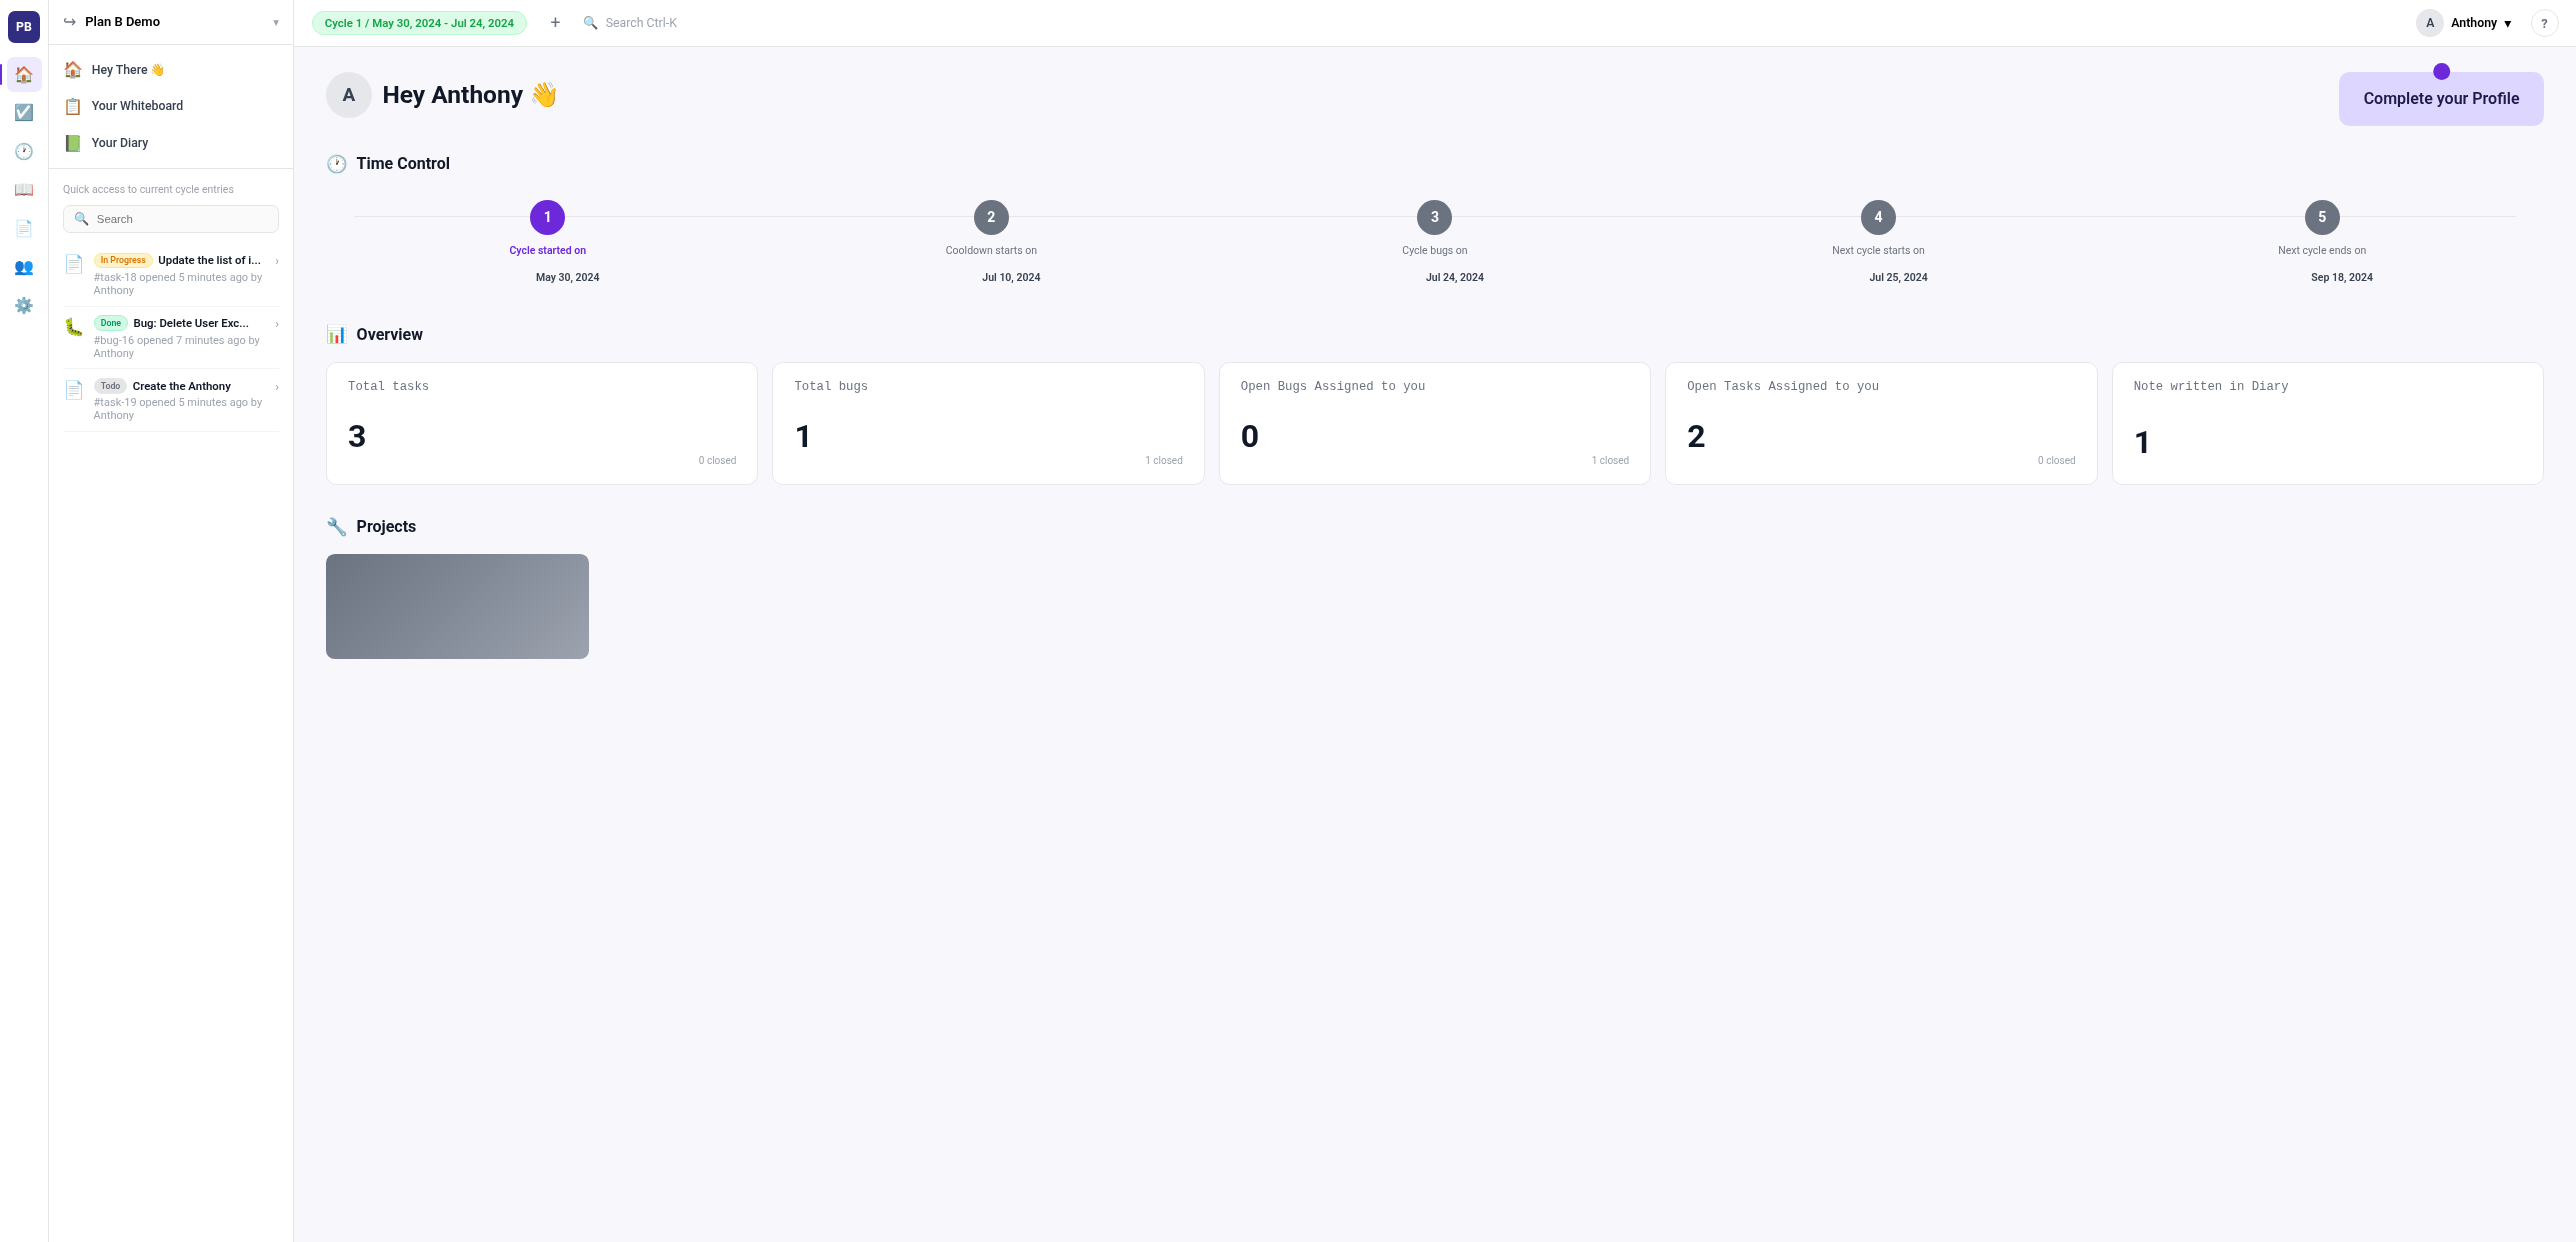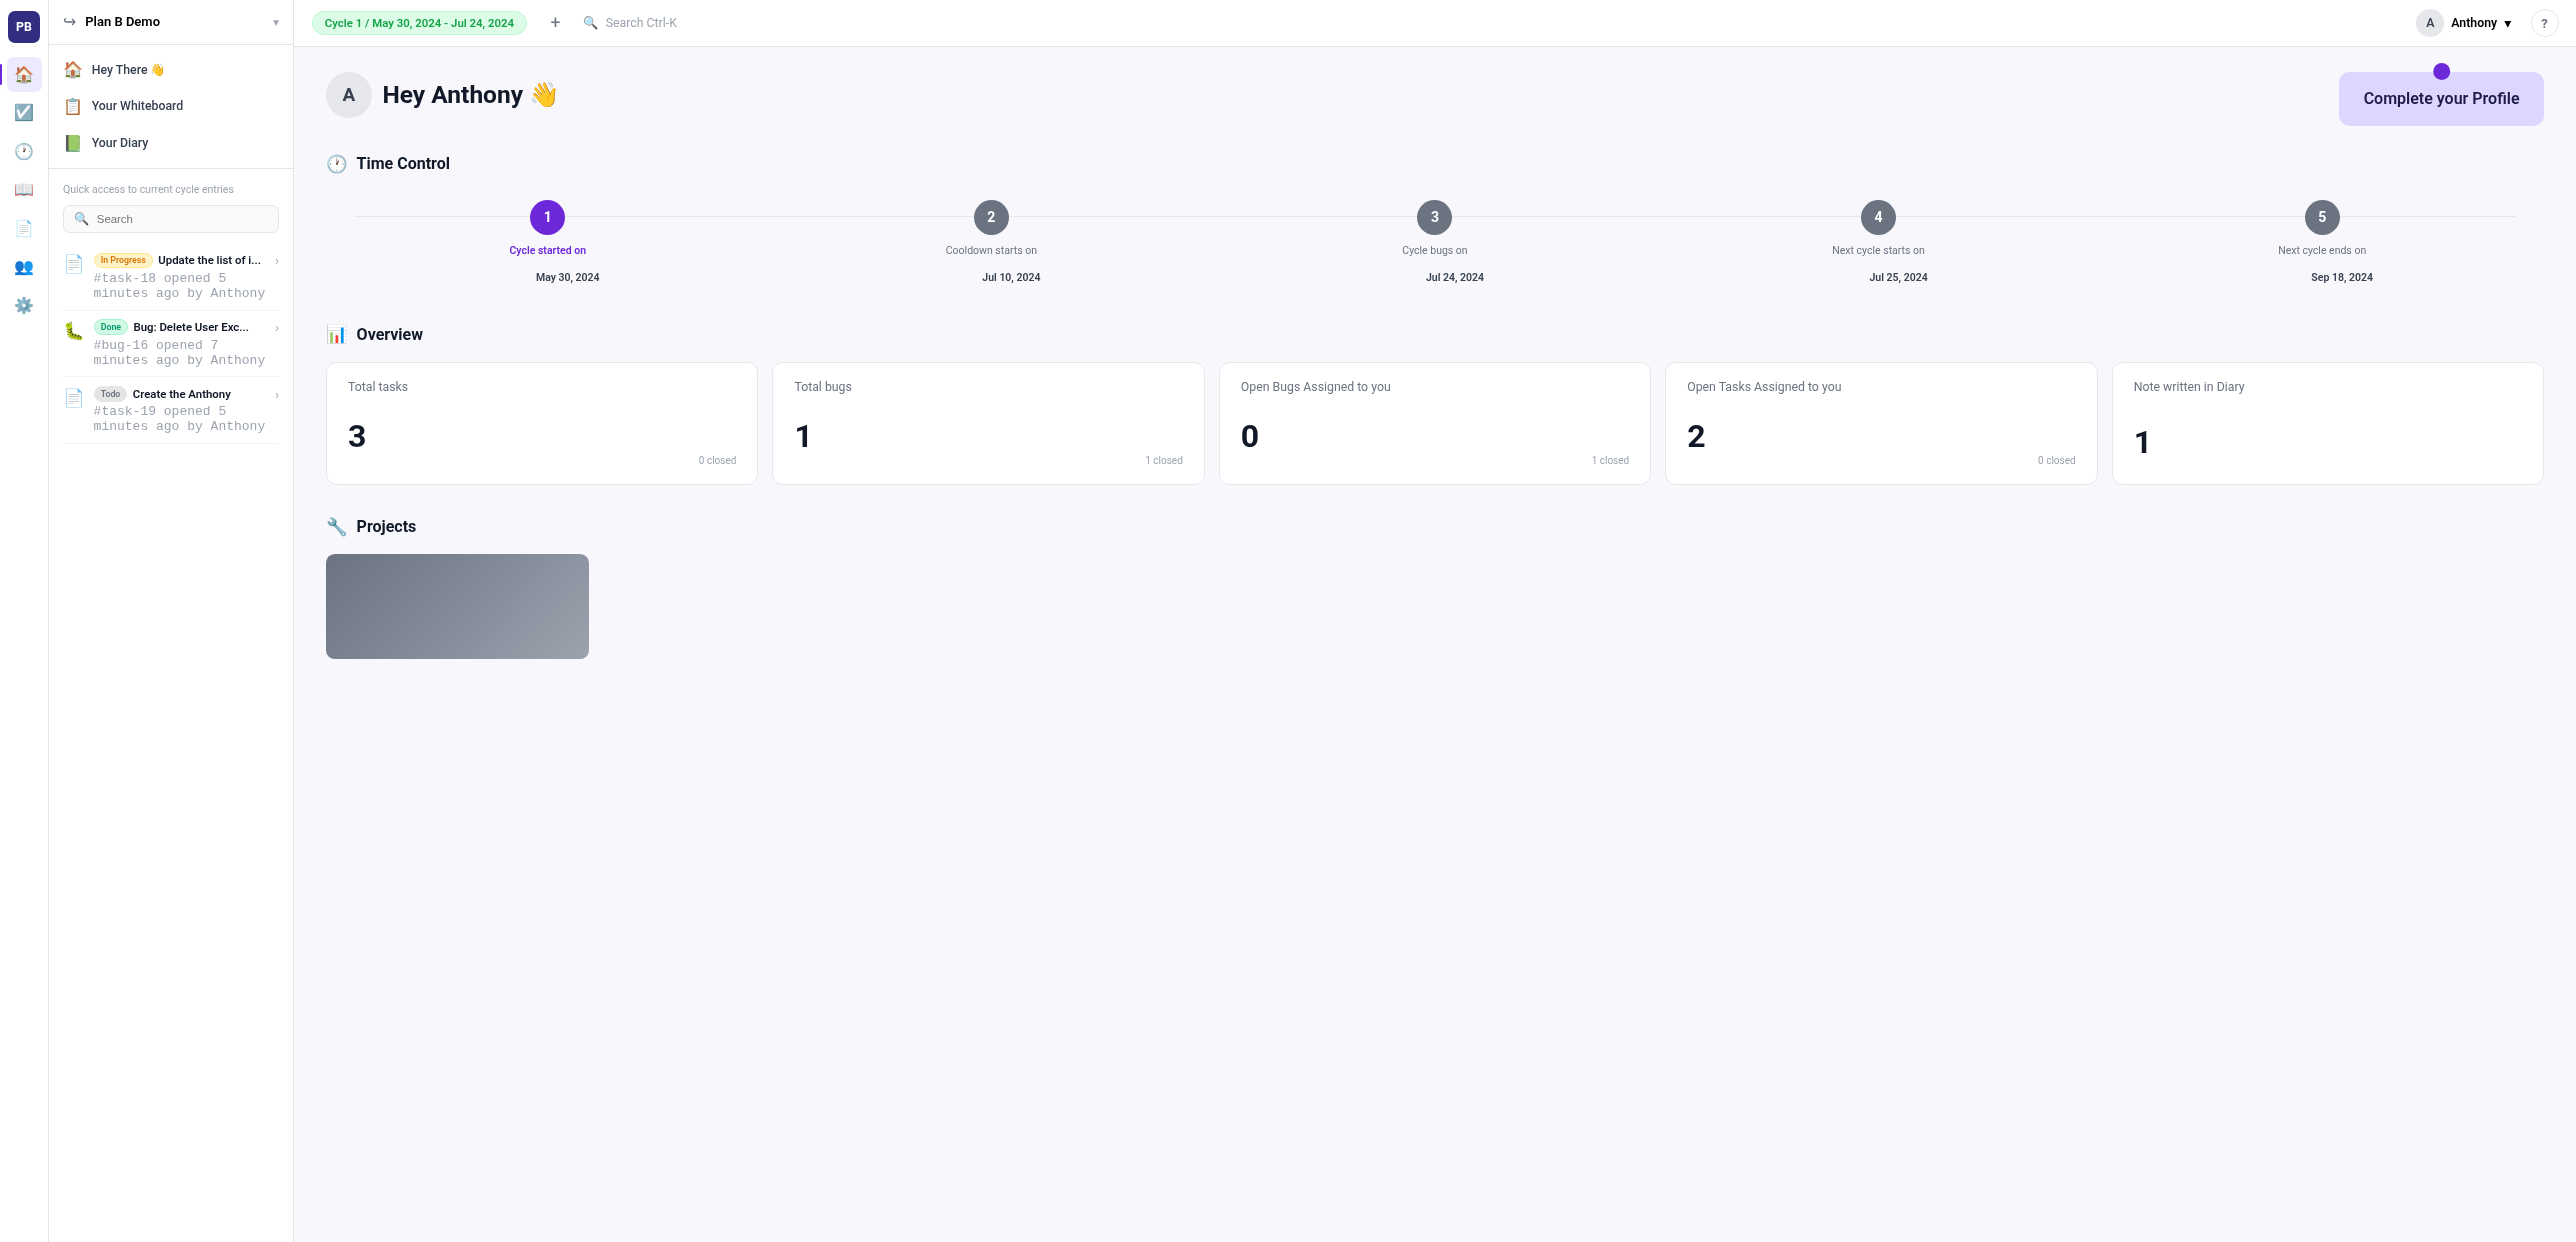--- a/index.html
+++ b/index.html
@@ -133,21 +133,21 @@
     .badge {
       font-size: 8.8px;
       padding: 1.8px 6.1px;
       border-radius: 10.5px;
       font-weight: 600;
     }
     .badge-inprogress { background: #fef3c7; color: #d97706; border: 0.9px solid #fde68a; }
     .badge-done { background: #d1fae5; color: #059669; border: 0.9px solid #a7f3d0; }
     .badge-todo { background: #e5e5e5; color: #6b7280; border: 0.9px solid #e5e7eb; }
     .entry-title { font-size: 11.4px; font-weight: 600; color: #111827; }
-    .entry-meta { font-size: 13px; color: #9ca3af; font-family: Liberation Mono, monospace; }
+    .entry-meta { font-size: 11px; color: #9ca3af; }
     .entry-chevron { color: #9ca3af; font-size: 12.3px; margin-top: 1.8px; }
 
     
     .main-area {
       flex: 1;
       display: flex;
       flex-direction: column;
       overflow: hidden;
     }
 
@@ -336,21 +336,21 @@
       background: #fff;
       border-radius: 10.5px;
       padding: 17.5px 21px;
       flex: 1;
       border: 0.9px solid #e5e7eb;
       min-height: 114px;
       display: flex;
       flex-direction: column;
       justify-content: space-between;
     }
-    .card-label { font-size: 12.3px; color: #6b7280; margin-bottom: 23px; }
+    .card-label { font-size: 12.3px; color: #6b7280; margin-bottom: 23px; font-family: Liberation Mono, monospace; }
     .card-value { font-size: 32px; font-weight: 700; color: #111827; flex: 1; display: flex; align-items: center; }
     .card-footer { font-size: 10px; color: #9ca3af; text-align: right; }
 
     
     .projects-section {}
     .project-thumb {
       width: 263px;
       height: 105px;
       background: linear-gradient(135deg, #6b7280 0%, #9ca3af 100%);
       border-radius: 8.8px;

